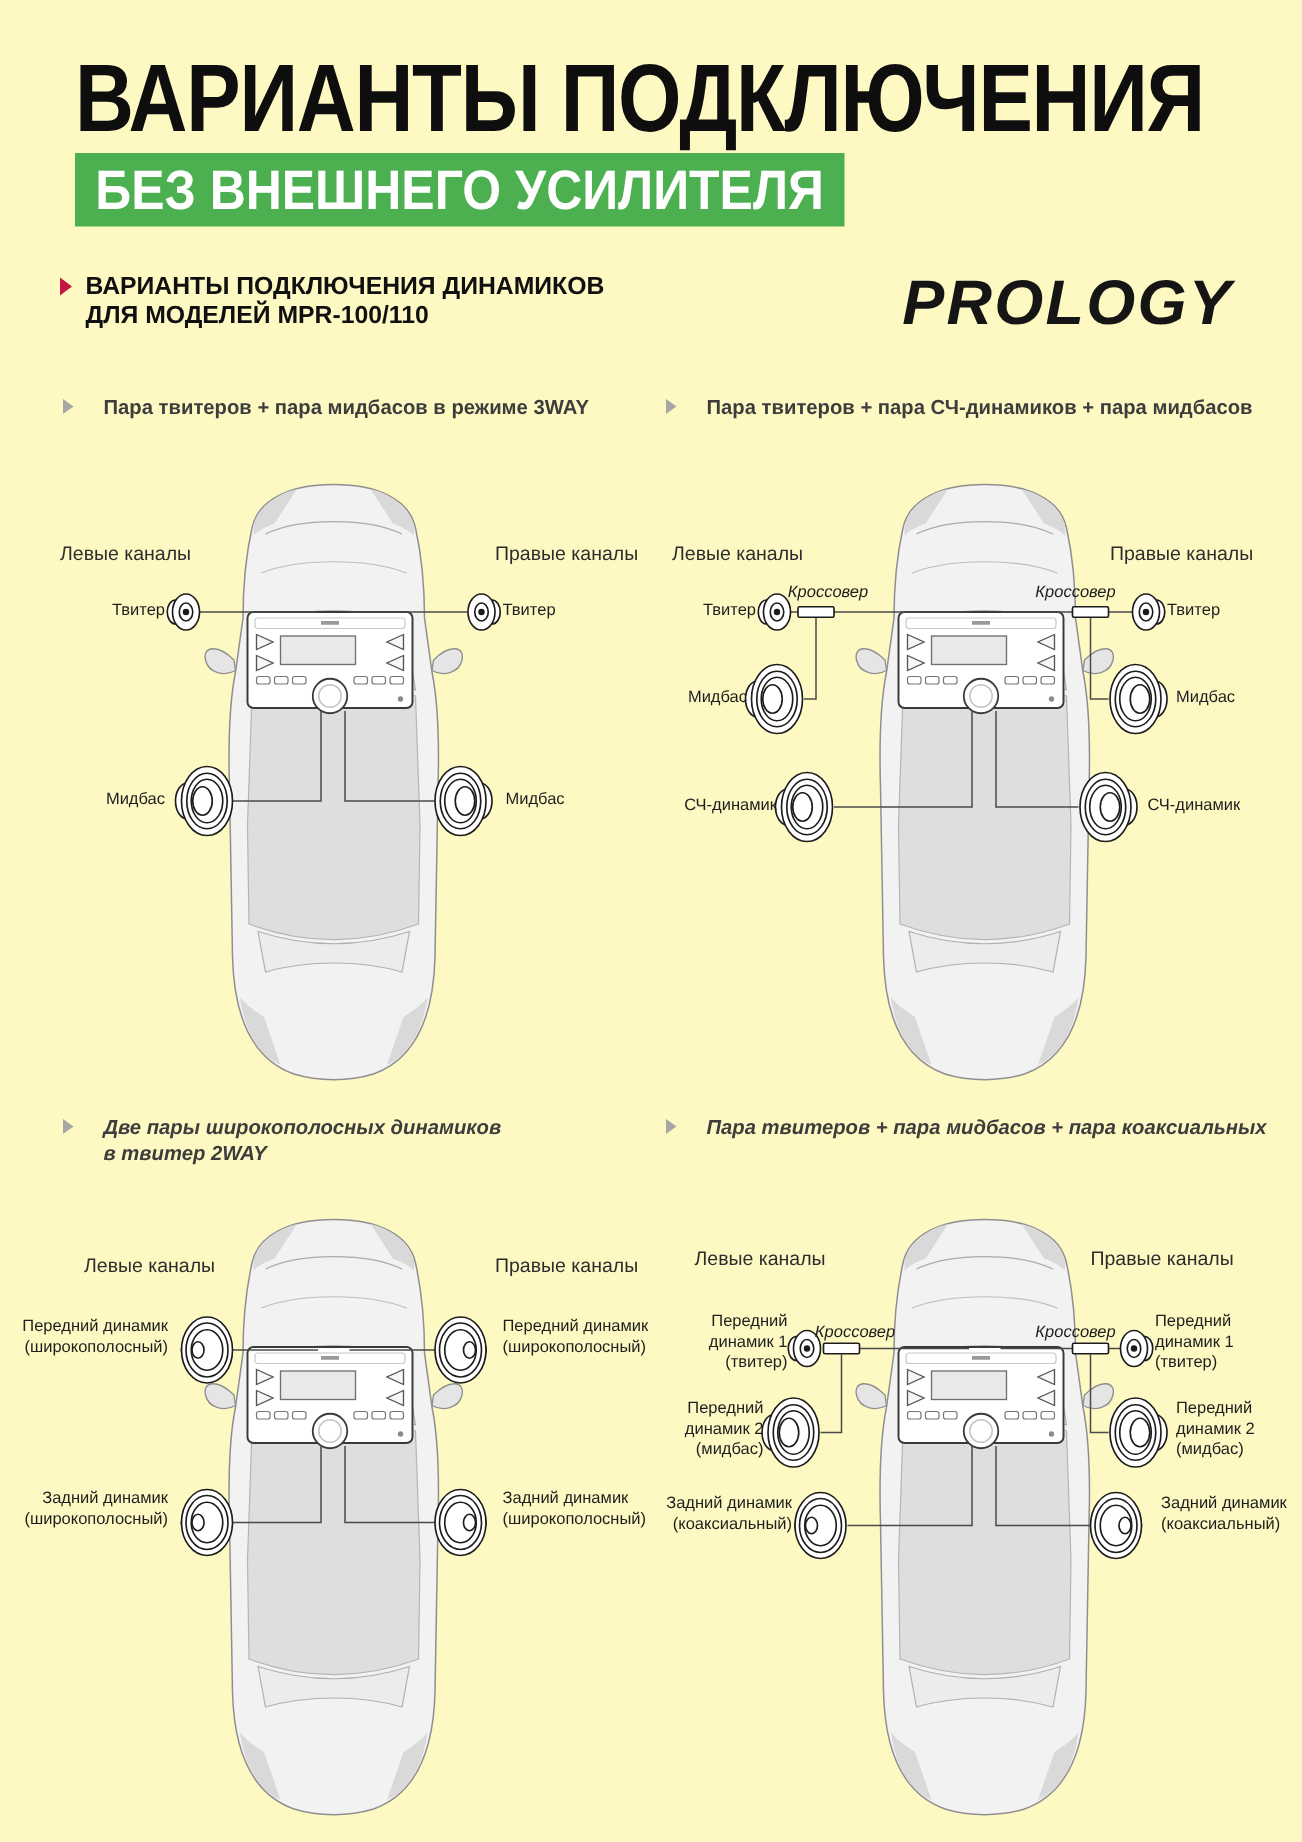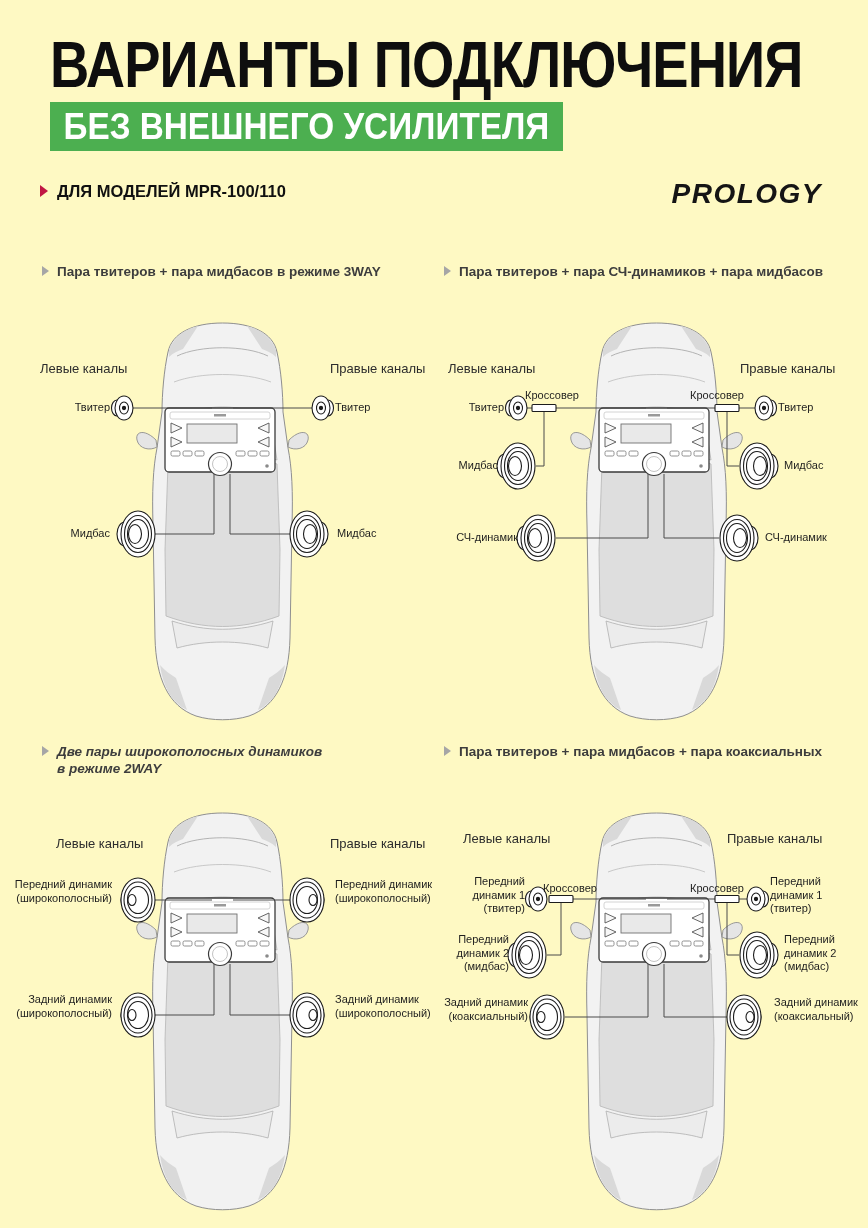--- a/index.html
+++ b/index.html
@@ -7,44 +7,45 @@
         font-family:"Liberation Sans",sans-serif;color:#111;}
   .h1{position:absolute;left:50px;top:28px;font-size:64px;font-weight:bold;color:#0e0e0e;
       letter-spacing:-1px;white-space:nowrap;transform:scaleX(.85);transform-origin:left top;}
   .banner{position:absolute;left:50px;top:102px;height:49px;display:flex;align-items:center;
       padding:0 15px;background:var(--green);transform:scaleX(.9);transform-origin:left top;}
   .banner span{font-size:37px;font-weight:bold;color:#fff;white-space:nowrap;letter-spacing:0;}
   .section-head{position:absolute;left:40px;top:182px;display:flex;gap:9px;}
   .section-head .txt{font-size:16.5px;font-weight:bold;line-height:19px;color:#101010;}
   .red-tri{width:0;height:0;border-left:8px solid var(--red);border-top:6px solid transparent;
       border-bottom:6px solid transparent;margin-top:3px;}
-  .brand{position:absolute;right:46px;top:178px;font-size:28px;font-weight:bold;font-style:italic;
+  .brand{position:absolute;right:46px;top:178px;font-size:42px;font-weight:bold;font-style:italic;
       letter-spacing:1.5px;color:#151515;white-space:nowrap;}
-  .qtitle{position:absolute;display:flex;gap:8px;}
+  .qtitle{position:absolute;display:flex;gap:20px;}
   .qtitle .tl{font-size:13.5px;font-weight:bold;line-height:17px;color:#3d3d3d;}
   .gray-tri{width:0;height:0;border-left:7px solid #a6a6a6;border-top:5px solid transparent;
       border-bottom:5px solid transparent;margin-top:3px;flex:none;}
   .quad{position:absolute;width:434px;}
   .quad svg{position:absolute;left:0;top:0;}
   .chan{position:absolute;font-size:13px;color:#2d2d2d;white-space:nowrap;}
   .lab{position:absolute;font-size:11px;line-height:13.5px;color:#1e1e1e;white-space:nowrap;}
   .lab.r{text-align:right;transform:translateX(-100%);}
-  .lab.c{text-align:right;transform:translateX(-50%);}
+  .lab.c{text-align:right;transform:translateX(-50%);font-style:italic;}
 </style>
 </head>
 <body>
 
 <div class="page">
   <div class="h1">ВАРИАНТЫ ПОДКЛЮЧЕНИЯ</div>
   <div class="banner">
     <span>БЕЗ ВНЕШНЕГО УСИЛИТЕЛЯ</span>
   </div>
   <div class="section-head">
     <span class="red-tri"></span>
     <div class="txt">
+      <div>ВАРИАНТЫ ПОДКЛЮЧЕНИЯ ДИНАМИКОВ</div>
       <div>ДЛЯ МОДЕЛЕЙ MPR-100/110</div>
     </div>
   </div>
   <div class="brand">PROLOGY</div>
   <div id="diagrams">
       <div class="qtitle" style="left: 42px; top: 263px;">
         <span class="gray-tri"></span>
         <div>
           <div class="tl">Пара твитеров + пара мидбасов в режиме 3WAY</div>
         </div>
@@ -258,21 +259,21 @@
           <div>Мидбас</div>
         </div>
         <div class="lab" style="left: 331px; top: 231px;">
           <div>СЧ-динамик</div>
         </div>
       </div>
       <div class="qtitle" style="left: 42px; top: 743px; font-style: italic;">
         <span class="gray-tri"></span>
         <div>
           <div class="tl">Две пары широкополосных динамиков</div>
-          <div class="tl">в режиме 2WAY</div>
+          <div class="tl">в твитер 2WAY</div>
         </div>
       </div>
       <div class="quad" style="left: 0px; top: 790px; height: 438px;">
         <svg width="434" height="438" viewBox="0 0 434 438">
 <g transform="translate(130,20)">
   <path d="M92.5 3 C122 3 143 13 147 32 C151 50 153 74 153 92 L158 128 C162 148 163 172 162 205
            L160 318 C159 358 147 386 119 396 C103 401 82 401 66 396 C38 386 26 358 25 318
            L23 205 C22 172 23 148 27 128 L32 92 C32 74 34 50 38 32 C42 13 63 3 92.5 3 Z" fill="#f2f2f2" stroke="#8f8f8f" stroke-width="1"></path>
   <path d="M39 30 C44 17 55 9 68 6 L53 29 C48 31 43 33 39 37 Z" fill="#d9d9d9"></path>
   <path d="M146 30 C141 17 130 9 117 6 L132 29 C137 31 142 33 146 37 Z" fill="#d9d9d9"></path>
@@ -352,21 +353,21 @@
         </div>
         <div class="lab r" style="left: 112px; top: 203px;">
           <div>Задний динамик</div>
           <div>(широкополосный)</div>
         </div>
         <div class="lab" style="left: 335px; top: 203px;">
           <div>Задний динамик</div>
           <div>(широкополосный)</div>
         </div>
       </div>
-      <div class="qtitle" style="left: 444px; top: 743px;">
+      <div class="qtitle" style="left: 444px; top: 743px; font-style: italic;">
         <span class="gray-tri"></span>
         <div>
           <div class="tl">Пара твитеров + пара мидбасов + пара коаксиальных</div>
         </div>
       </div>
       <div class="quad" style="left: 434px; top: 790px; height: 438px;">
         <svg width="434" height="438" viewBox="0 0 434 438">
 <g transform="translate(130,20)">
   <path d="M92.5 3 C122 3 143 13 147 32 C151 50 153 74 153 92 L158 128 C162 148 163 172 162 205
            L160 318 C159 358 147 386 119 396 C103 401 82 401 66 396 C38 386 26 358 25 318

